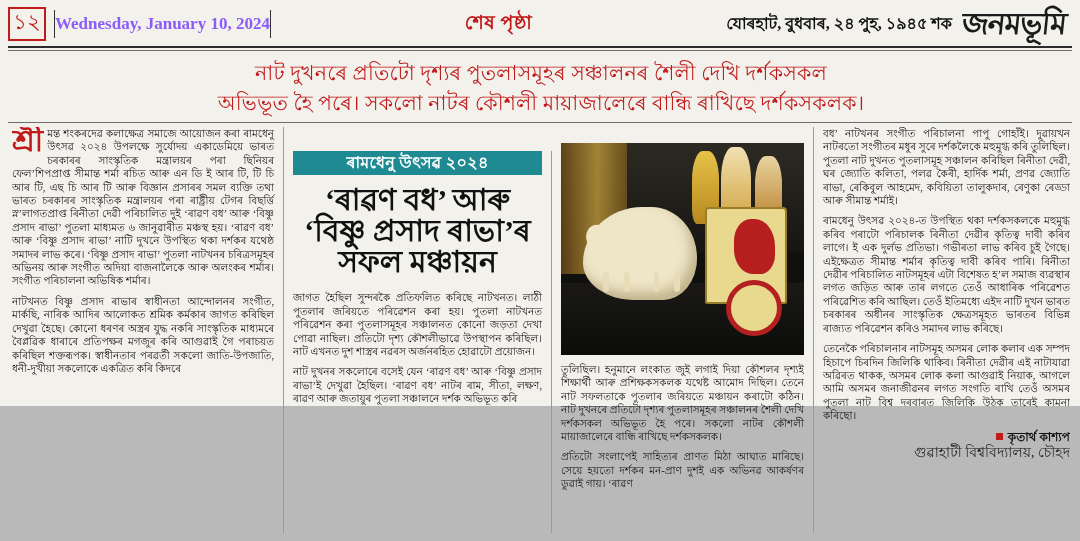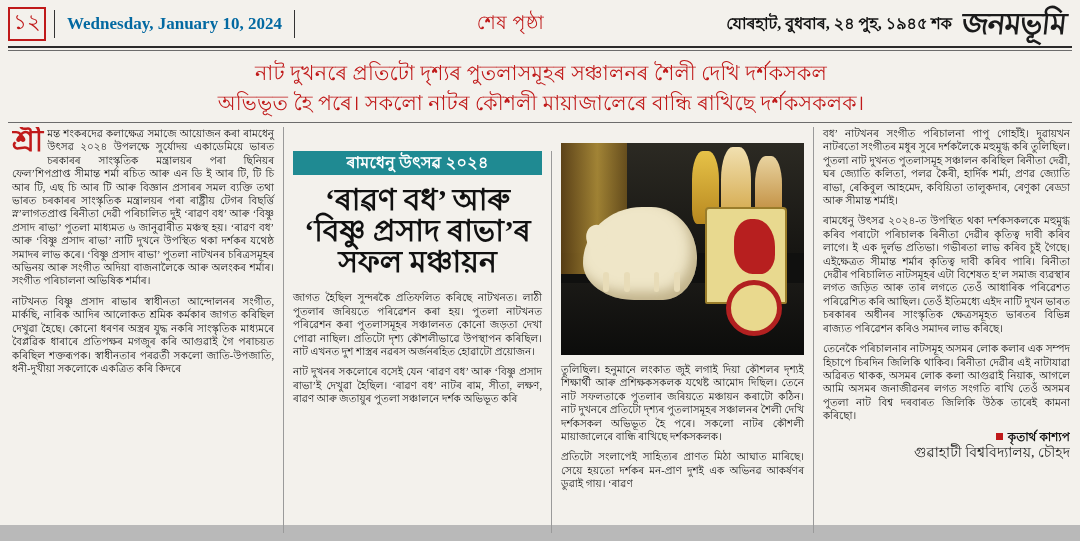--- a/index.html
+++ b/index.html
@@ -9,21 +9,21 @@
   }
   body {
     width: 1080px;
     height: 541px;
     overflow: hidden;
     font-family: "Liberation Serif", serif;
   }
   .page {
     position: relative;
     width: 1080px;
-    height: 525px;
+    height: 406px;
     background: #f3f1ec;
     box-sizing: border-box;
   }
 
   
   .masthead {
     position: relative;
     height: 46px;
     display: flex;
     align-items: center;
@@ -39,32 +39,32 @@
     line-height: 26px;
     text-align: center;
     font-family: "Liberation Sans", sans-serif;
     margin-right: 8px;
     flex: 0 0 auto;
   }
   .date-eng {
     font-family: "Liberation Serif", serif;
     font-size: 17px;
     font-weight: bold;
-    color: #0369a1;
+    color: #8b5cf6;
     border-left: 1px solid #333;
     border-right: 1px solid #333;
-    padding: 4px 12px;
+    padding: 4px 0;
     white-space: nowrap;
     flex: 0 0 auto;
   }
   .last-page {
     flex: 1 1 auto;
     text-align: center;
     font-size: 19px;
-    font-weight: normal;
+    font-weight: bold;
     color: #c01a1a;
     letter-spacing: 0.5px;
   }
   .date-asm {
     font-size: 16px;
     font-weight: bold;
     color: #111;
     white-space: nowrap;
     padding-right: 10px;
     flex: 0 0 auto;

